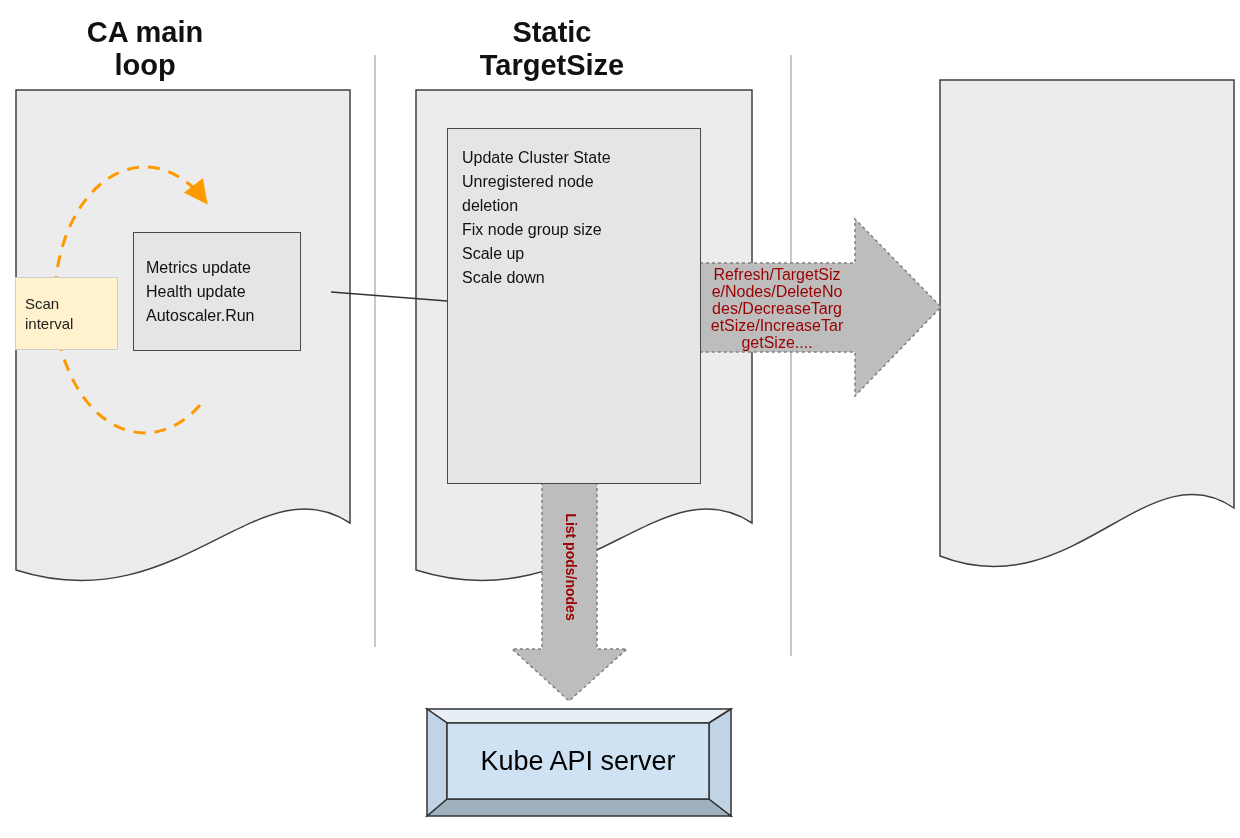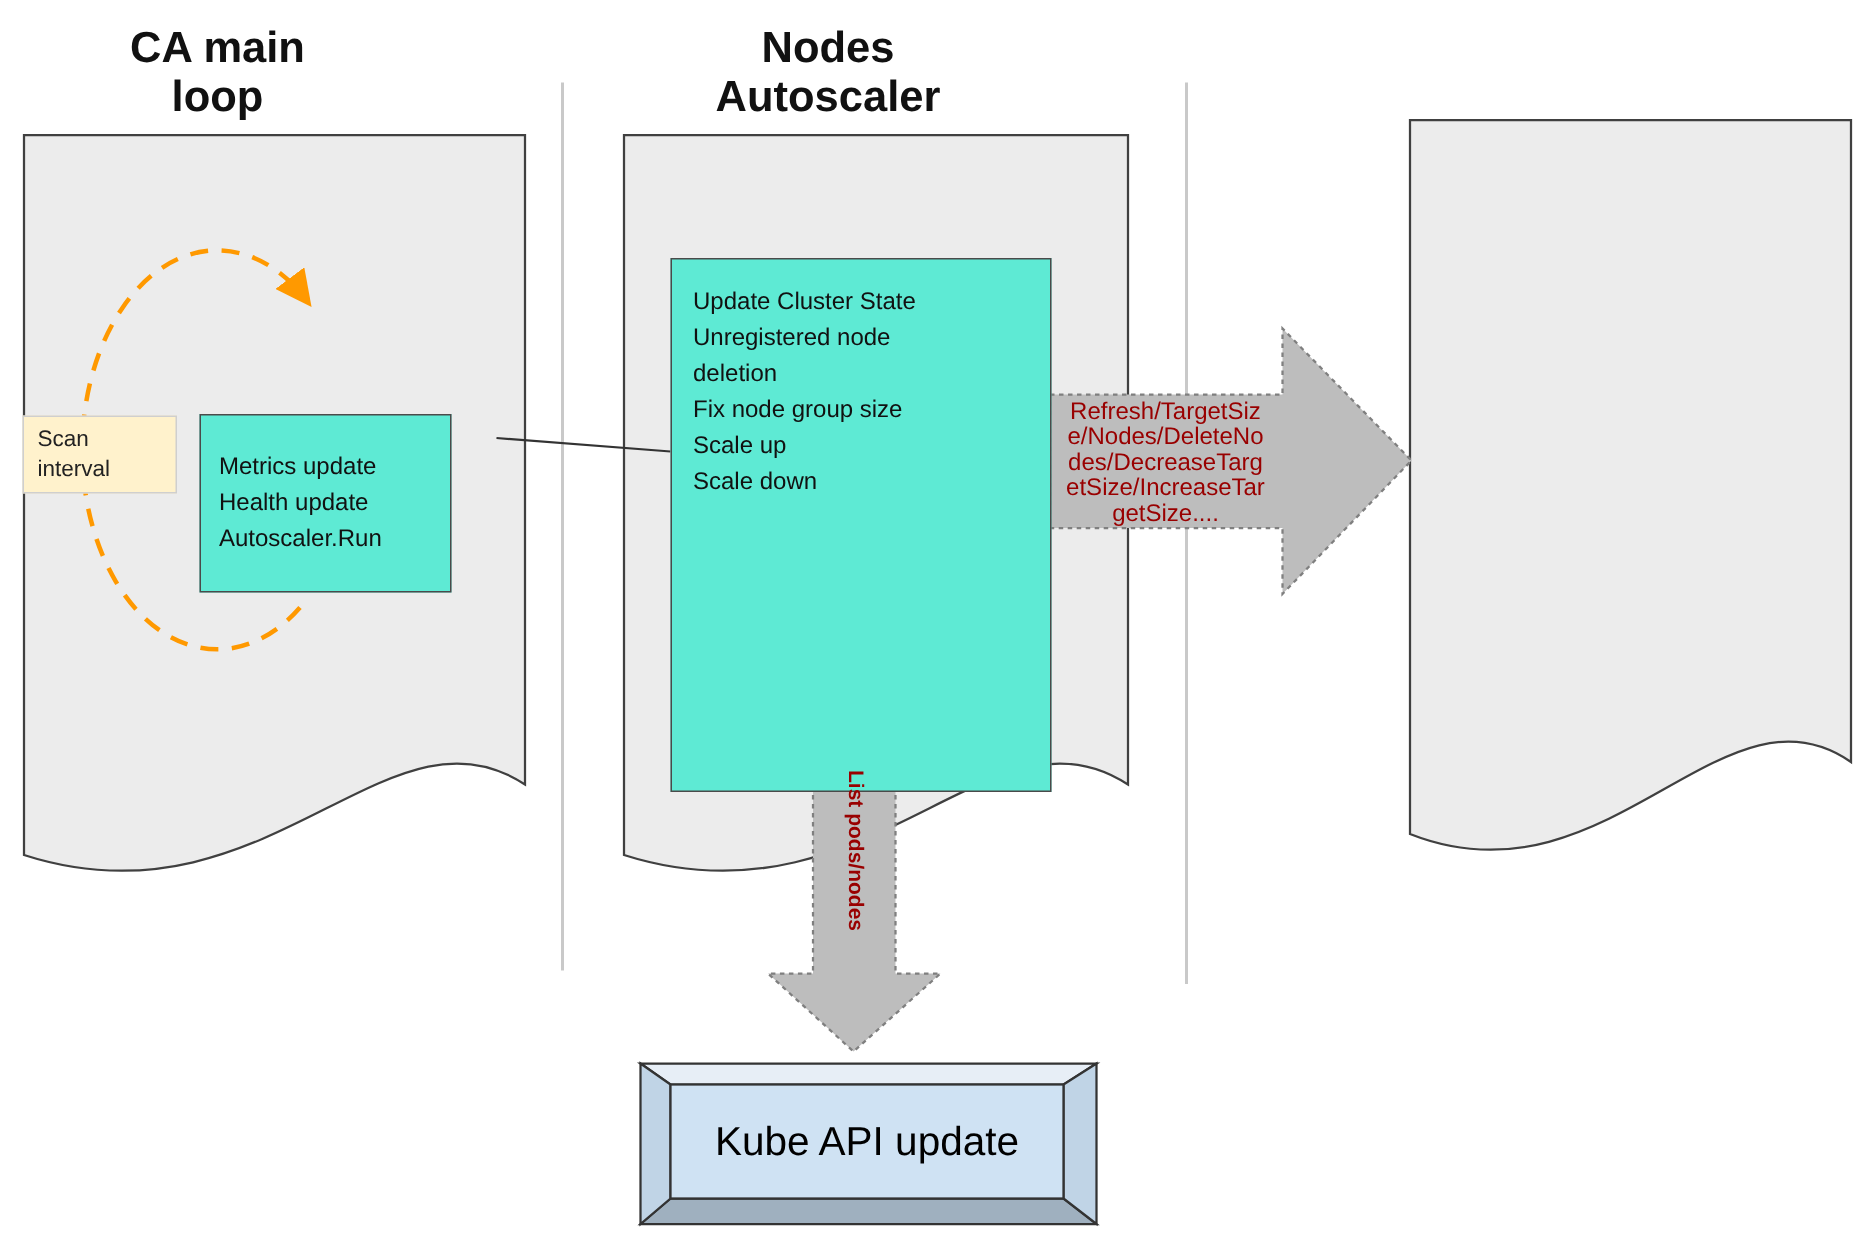--- a/index.html
+++ b/index.html
@@ -21,35 +21,34 @@
     text-align: center;
   }
   .title-ca       { left: 60px;  top: 16px; width: 170px; }
   .title-static   { left: 452px; top: 16px; width: 200px; }
   .title-cloud    { left: 918px; top: 7px;  width: 190px; }
 
   .multiline { white-space: pre-line; }
 
   .yellow-box {
     position: absolute;
-    left: 15px; top: 277px; width: 103px; height: 52px;
+    left: 15px; top: 277px; width: 103px; height: 73px;
     background: #fff2cc;
     border: 1px solid #cfcfcf;
     color: #222222;
     font-size: 15px;
     line-height: 1.32;
     padding: 21px 9px;
     display: flex; flex-direction: column; justify-content: center;
   }
   .green-box {
     position: absolute;
-    background: #5eead4;
+    background: #e5e5e5;
     border: 1px solid #4a4a4a;
     color: #111111;
-    margin-top: 44px;
   }
   .green-left {
     left: 133px; top: 232px; width: 168px; height: 119px;
     font-size: 16px; line-height: 1.5;
     display: flex; flex-direction: column; justify-content: center;
     padding: 8px 12px;
   }
   .green-mid {
     left: 447px; top: 128px; width: 254px; height: 356px;
     font-size: 16px; line-height: 1.5;
@@ -112,33 +111,33 @@
     <g>
       <polygon points="427,709 731,709 709,723 447,723" fill="#e7eef6" stroke="#333333" stroke-width="1.5"></polygon>
       <polygon points="427,816 731,816 709,799 447,799" fill="#9fb0bf" stroke="#333333" stroke-width="1.5"></polygon>
       <polygon points="427,709 447,723 447,799 427,816" fill="#c0d4e6" stroke="#333333" stroke-width="1.5"></polygon>
       <polygon points="731,709 709,723 709,799 731,816" fill="#c0d4e6" stroke="#333333" stroke-width="1.5"></polygon>
       <rect x="447" y="723" width="262" height="76" fill="#cfe2f3" stroke="#333333" stroke-width="1.5"></rect>
     </g>
   </svg>
 
   <div class="col-title title-ca">CA main loop</div>
-  <div class="col-title title-static">Nodes Autoscaler</div>
+  <div class="col-title title-static">Static TargetSize</div>
 
   <div class="yellow-box multiline">Scan interval</div>
 
   <div class="green-box green-left multiline">Metrics update
 Health update
 Autoscaler.Run</div>
 
   <div class="green-box green-mid multiline">Update Cluster State
 Unregistered node
 deletion
 Fix node group size
 Scale up
 Scale down</div>
 
   <div class="arrow-label-right">Refresh/TargetSize/Nodes/DeleteNodes/DecreaseTargetSize/IncreaseTargetSize....</div>
   <div class="arrow-label-down">List pods/nodes</div>
 
-  <div class="kube-label">Kube API update</div>
+  <div class="kube-label">Kube API server</div>
 
 </div>
 
 </body></html>

